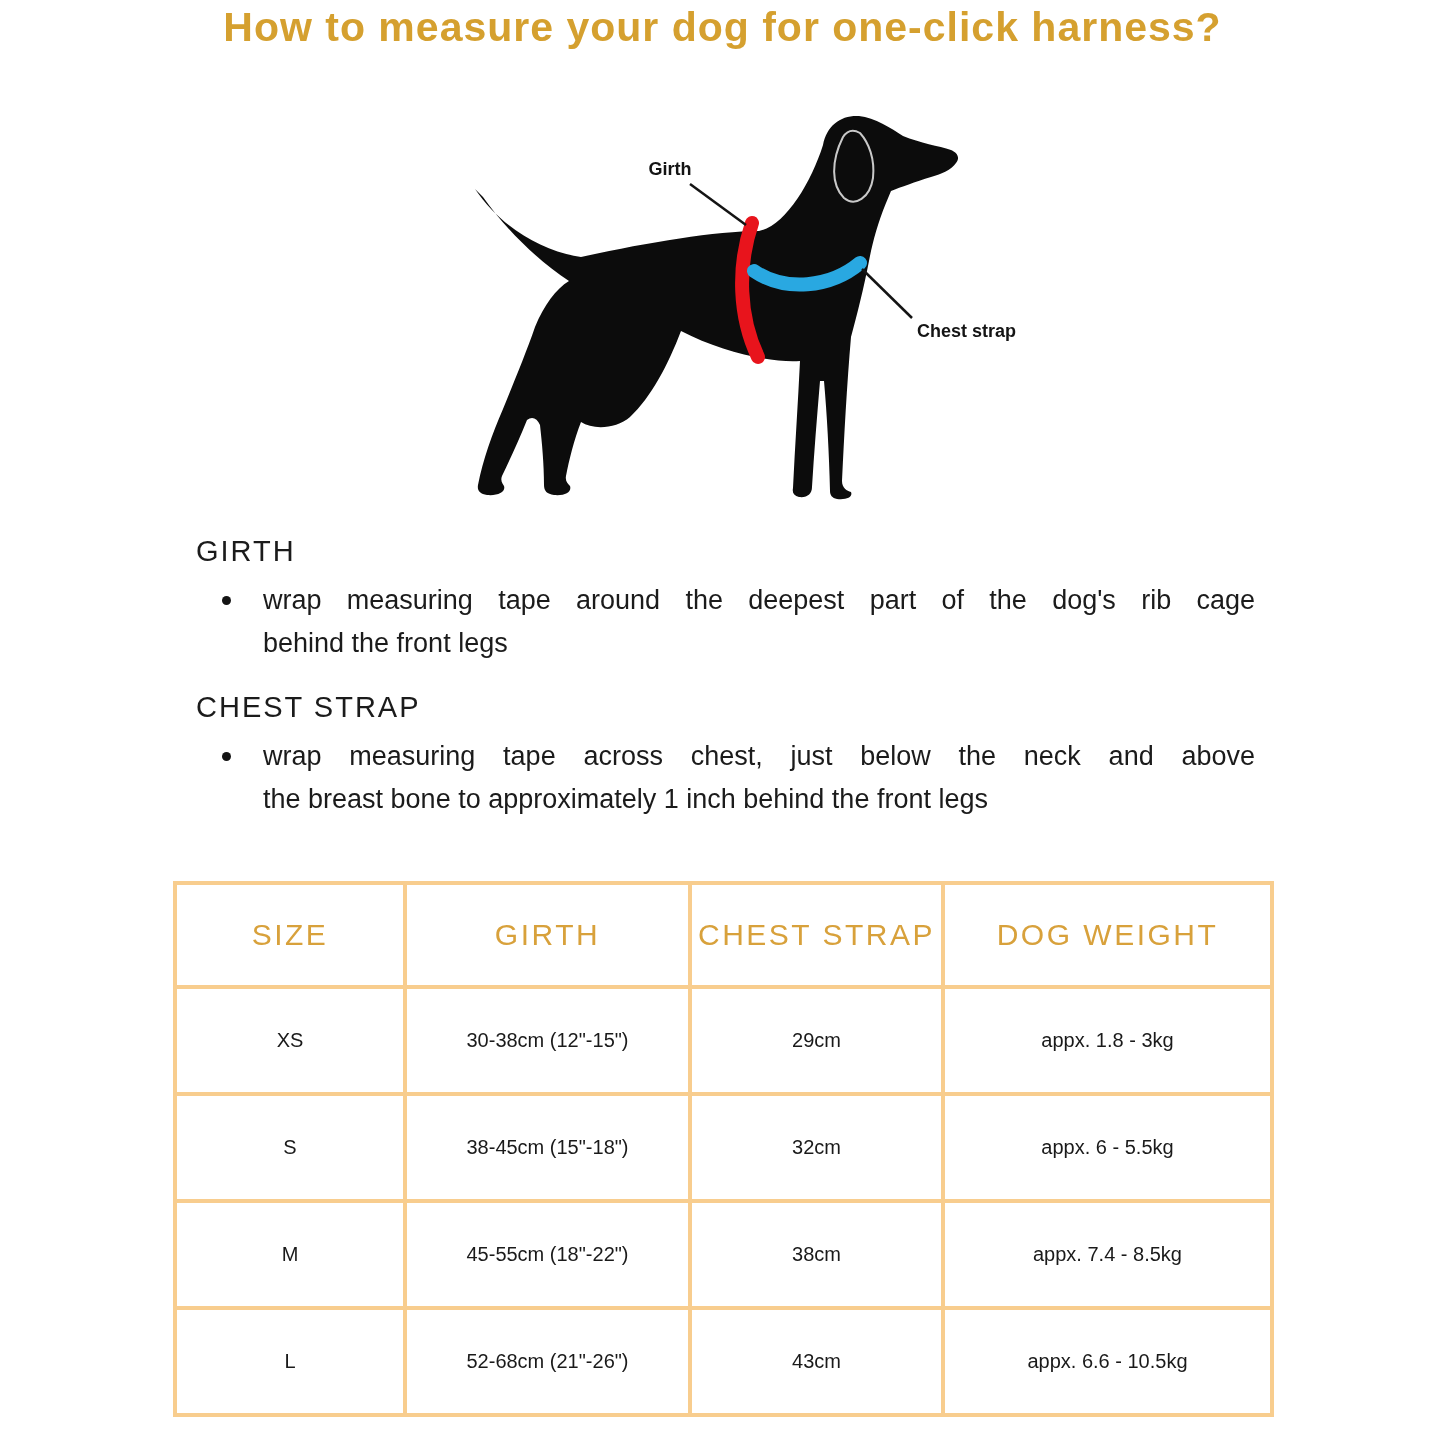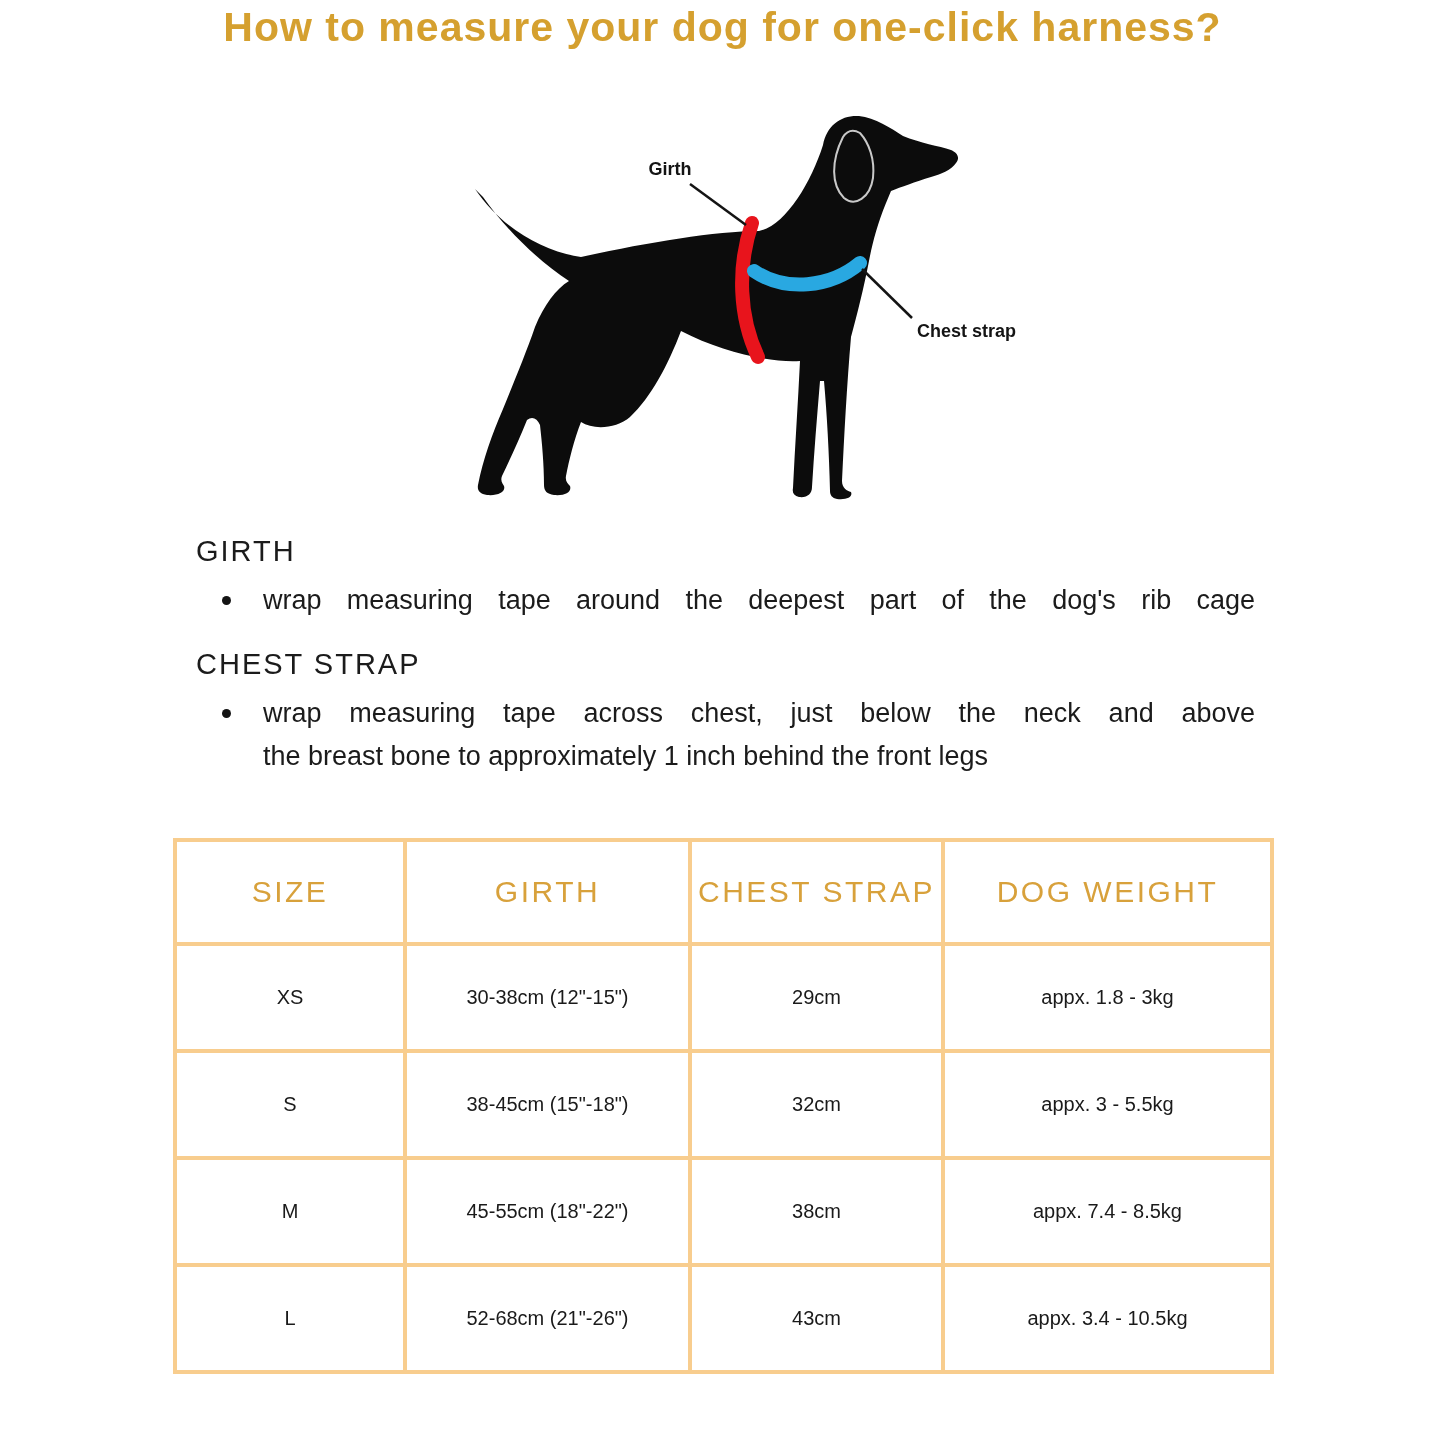--- a/index.html
+++ b/index.html
@@ -166,20 +166,21 @@
 </div>
 
 <div class="instructions">
 
   <div class="section">
     <h2 class="section-heading">GIRTH</h2>
     <div class="bullet">
       <span class="bullet-dot"></span>
       <div class="bullet-text">
         <div class="jline">wrap measuring tape around the deepest part of the dog's rib cage</div>
+        <div>behind the front legs</div>
       </div>
     </div>
   </div>
 
   <div class="section">
     <h2 class="section-heading">CHEST STRAP</h2>
     <div class="bullet">
       <span class="bullet-dot"></span>
       <div class="bullet-text">
         <div class="jline">wrap measuring tape across chest, just below the neck and above</div>
@@ -209,28 +210,28 @@
     <tr>
       <td>XS</td>
       <td>30-38cm (12"-15")</td>
       <td>29cm</td>
       <td>appx. 1.8 - 3kg</td>
     </tr>
     <tr>
       <td>S</td>
       <td>38-45cm (15"-18")</td>
       <td>32cm</td>
-      <td>appx. 3 - 5.5kg</td>
+      <td>appx. 6 - 5.5kg</td>
     </tr>
     <tr>
       <td>M</td>
       <td>45-55cm (18"-22")</td>
       <td>38cm</td>
       <td>appx. 7.4 - 8.5kg</td>
     </tr>
     <tr>
       <td>L</td>
       <td>52-68cm (21"-26")</td>
       <td>43cm</td>
-      <td>appx. 3.4 - 10.5kg</td>
+      <td>appx. 6.6 - 10.5kg</td>
     </tr>
   </tbody>
 </table>
 
 </body></html>

